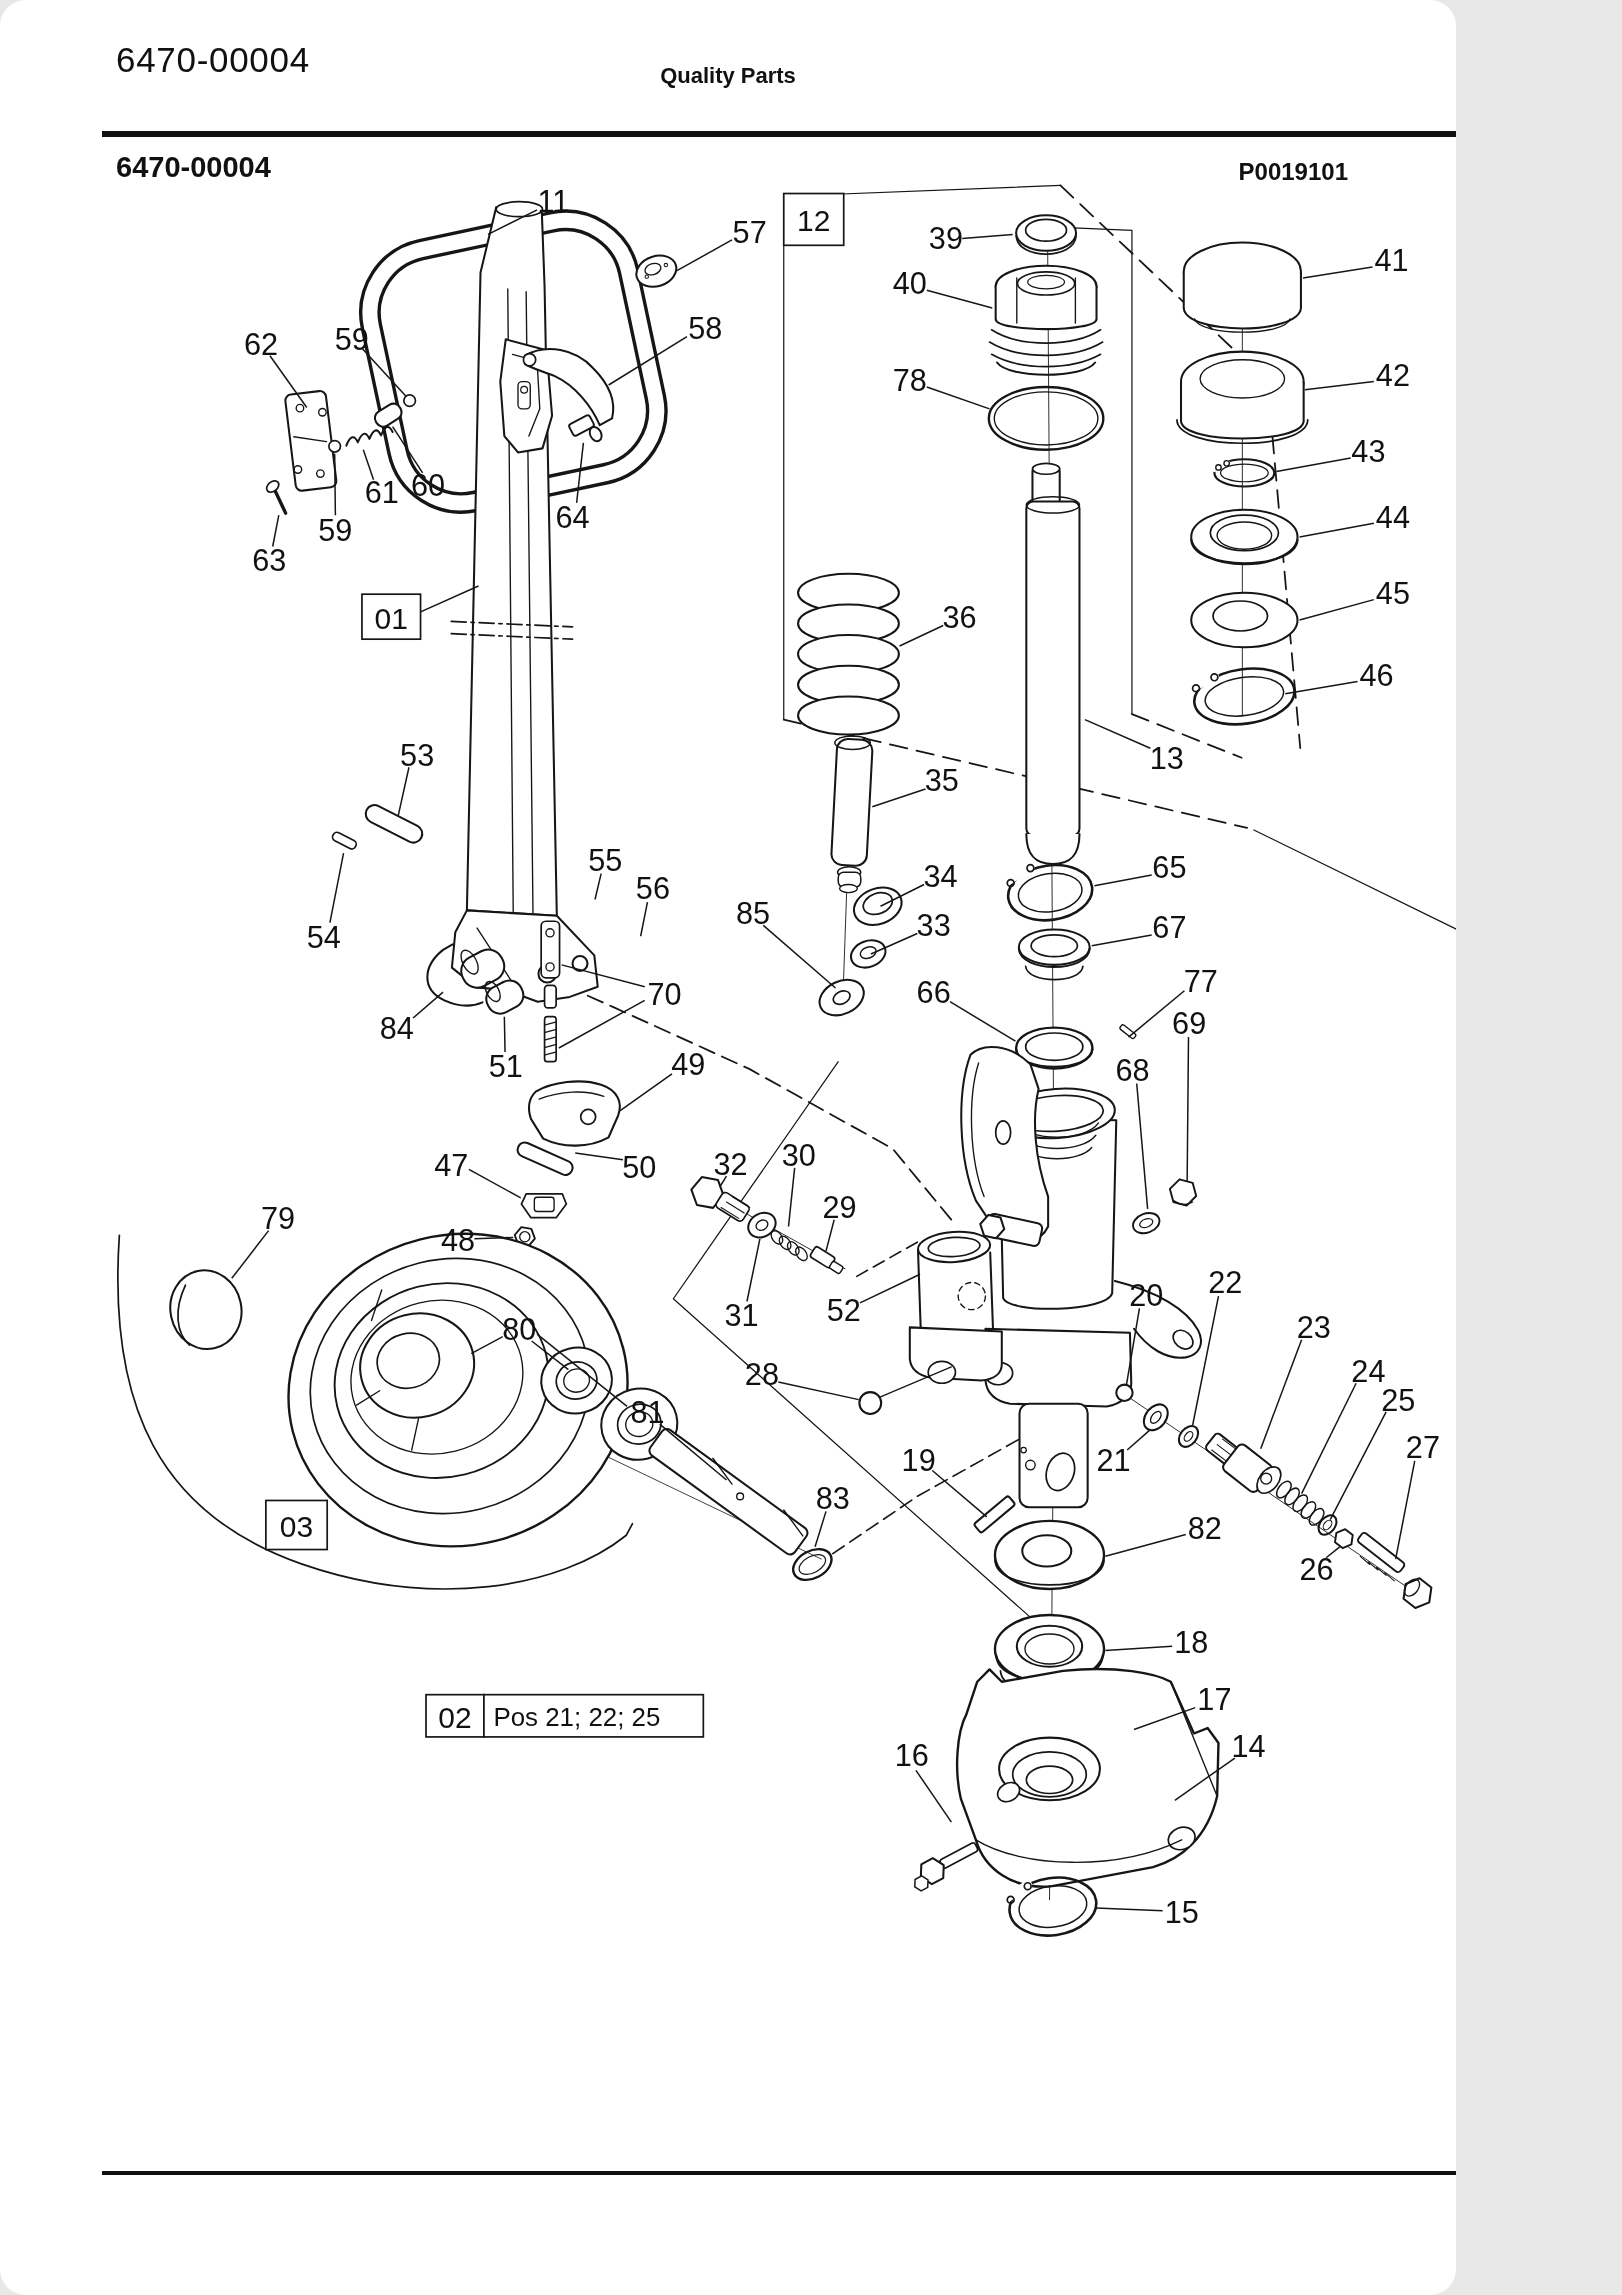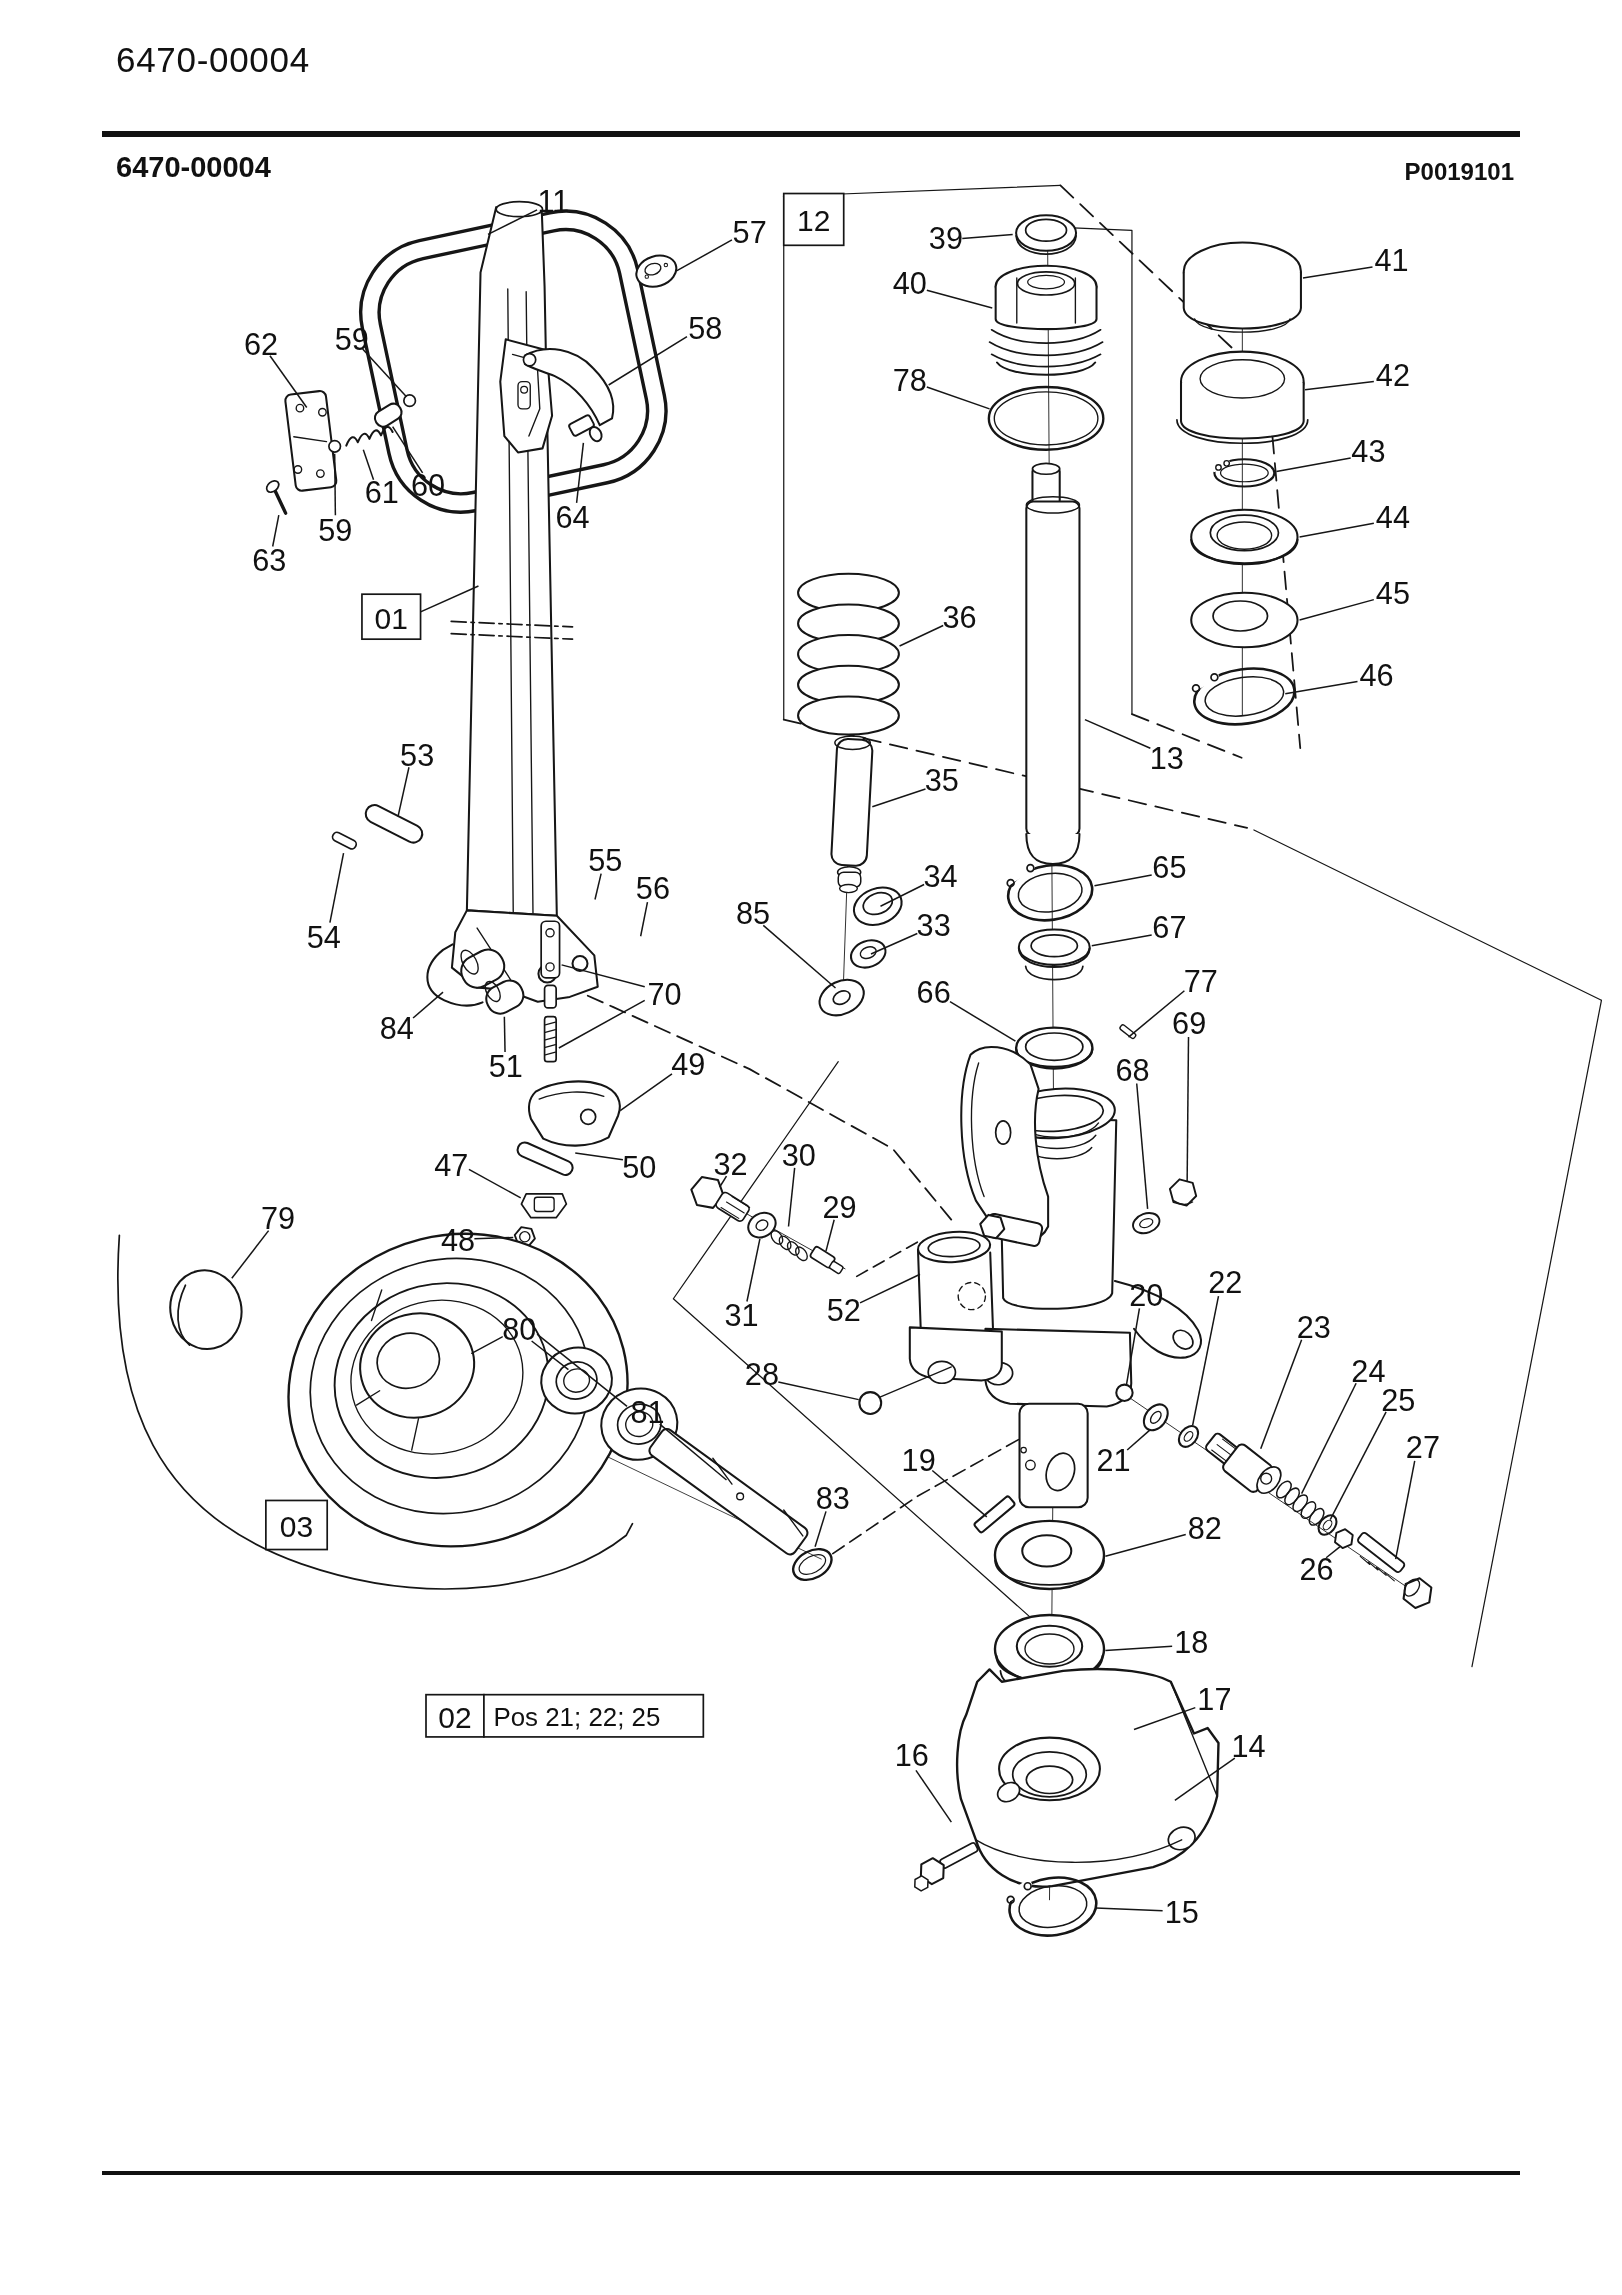--- a/index.html
+++ b/index.html
@@ -1,34 +1,35 @@
 <!DOCTYPE html>
 <html style="font-size:11px"><head>
 <meta charset="utf-8">
 <style>
   html,body{margin:0;padding:0;background:#e8e8e8;}
-  .page{position:relative;width:1622px;height:2295px;background:#ffffff;overflow:hidden;
-        font-family:"Liberation Sans",sans-serif;color:#111;}
+  .page{position:relative;width:1456px;height:2295px;background:#ffffff;overflow:hidden;
+        font-family:"Liberation Sans",sans-serif;color:#111;border-radius:26px;}
   .hdr-top{position:absolute;left:116px;top:40px;font-size:35px;font-weight:400;letter-spacing:0.7px;}
   .hdr-quality{position:absolute;left:0;right:0;top:63px;text-align:center;font-size:22px;font-weight:bold;}
   .hdr-rule{position:absolute;left:102px;width:1418px;top:131px;height:6.1px;background:#111;}
   .hdr-bold{position:absolute;left:116px;top:151px;font-size:29px;font-weight:bold;}
   .hdr-code{position:absolute;right:108px;top:158px;font-size:24px;font-weight:bold;}
   .ftr-rule{position:absolute;left:102px;width:1418px;top:2171px;height:4.1px;background:#111;}
   .ftr-copy{position:absolute;left:0;right:0;top:2189px;text-align:center;font-size:21px;}
   svg.diagram{position:absolute;left:0;top:0;}
   text.callout{font-family:"Liberation Sans",sans-serif;font-size:45px;fill:#111;}
   text.boxlbl{font-family:"Liberation Sans",sans-serif;font-size:44px;fill:#111;}
   text.note{font-family:"Liberation Sans",sans-serif;font-size:38px;fill:#111;}
 </style>
 </head>
 <body>
 
 <div class="page">
   <div class="hdr-top">6470-00004</div>
+  <div class="hdr-quality">Quality Parts</div>
   <div class="hdr-rule"></div>
   <div class="hdr-bold">6470-00004</div>
   <div class="hdr-code">P0019101</div>
 
   <svg class="diagram" id="diagram" width="1622" height="2295" viewBox="0 0 2380 3368">
       <g>
         <line fill="none" stroke="#161616" stroke-width="1.3" stroke-linecap="round" stroke-linejoin="round" x1="1537" y1="318" x2="1546" y2="1630"></line>
         <line fill="none" stroke="#161616" stroke-width="1.3" stroke-linecap="round" stroke-linejoin="round" x1="1546" y1="2066" x2="1540" y2="2788"></line>
         <line fill="none" stroke="#161616" stroke-width="1.3" stroke-linecap="round" stroke-linejoin="round" x1="1823" y1="428" x2="1823" y2="1050"></line>
         <line fill="none" stroke="#161616" stroke-width="1.3" stroke-linecap="round" stroke-linejoin="round" x1="1644" y1="2042" x2="2098" y2="2352"></line>

